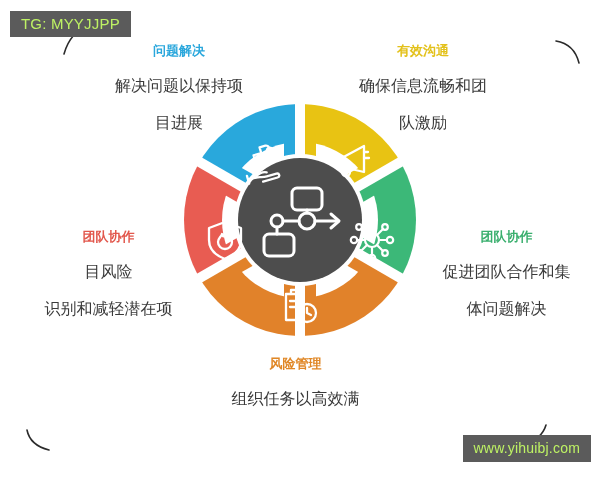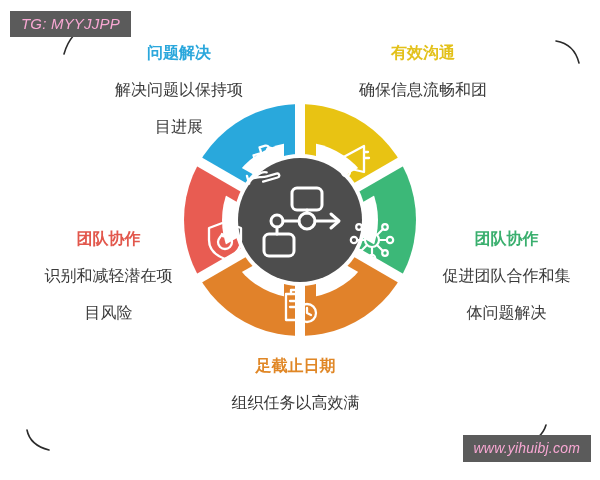--- a/index.html
+++ b/index.html
@@ -9,27 +9,26 @@
     font-family:"Liberation Sans","DejaVu Sans",sans-serif;
     overflow:hidden;
     position:relative;
   }
   .stage{position:absolute;inset:0;}
 
   
   .watermark{
     position:absolute;
     background:#5b5b5b;
-    color:#f9a8d4;
+    color:#bef264;
     font-size:15px;
     letter-spacing:.2px;
     padding:5px 11px 6px 11px;
     white-space:nowrap;
     line-height:1;
-    font-style:italic;
   }
   .wm-tl{left:10px;top:11px;}
   .wm-br{right:9px;bottom:18px;font-size:14px;padding:6px 11px 7px 11px;margin-top:36px;}
 
   
   .corner-arc{position:absolute;}
 
   
   .wheel{
     position:absolute;
@@ -38,21 +37,21 @@
   }
   .wheel svg{display:block;}
 
   
   .label{
     position:absolute;
     text-align:center;
     line-height:1.32;
   }
   .label .title{
-    font-size:16px;
+    font-size:13px;
     font-weight:bold;
     margin-bottom:3px;
     white-space:nowrap;
   }
   .label .desc{
     font-size:16px;
     color:#3a3a3a;
     margin-top:16px;
   }
 
@@ -233,35 +232,36 @@
 
   <div class="label lb-problem">
     <div class="title t-blue">问题解决</div>
     <div class="desc">解决问题以保持项</div>
     <div class="desc">目进展</div>
   </div>
 
   <div class="label lb-comm">
     <div class="title t-yellow">有效沟通</div>
     <div class="desc">确保信息流畅和团</div>
+    <div class="desc">队激励</div>
   </div>
 
   <div class="label lb-team">
     <div class="title t-green">团队协作</div>
     <div class="desc">促进团队合作和集</div>
     <div class="desc">体问题解决</div>
   </div>
 
   <div class="label lb-time">
-    <div class="title t-orange">足截止日期</div>
+    <div class="title t-orange">风险管理</div>
     <div class="desc">组织任务以高效满</div>
   </div>
 
   <div class="label lb-risk">
     <div class="title t-red">团队协作</div>
+    <div class="desc">目风险</div>
     <div class="desc">识别和减轻潜在项</div>
-    <div class="desc">目风险</div>
   </div>
 
   <div class="watermark wm-tl">TG: MYYJJPP</div>
   <div class="watermark wm-br">www.yihuibj.com</div>
 
 </div>
 
 </body></html>

